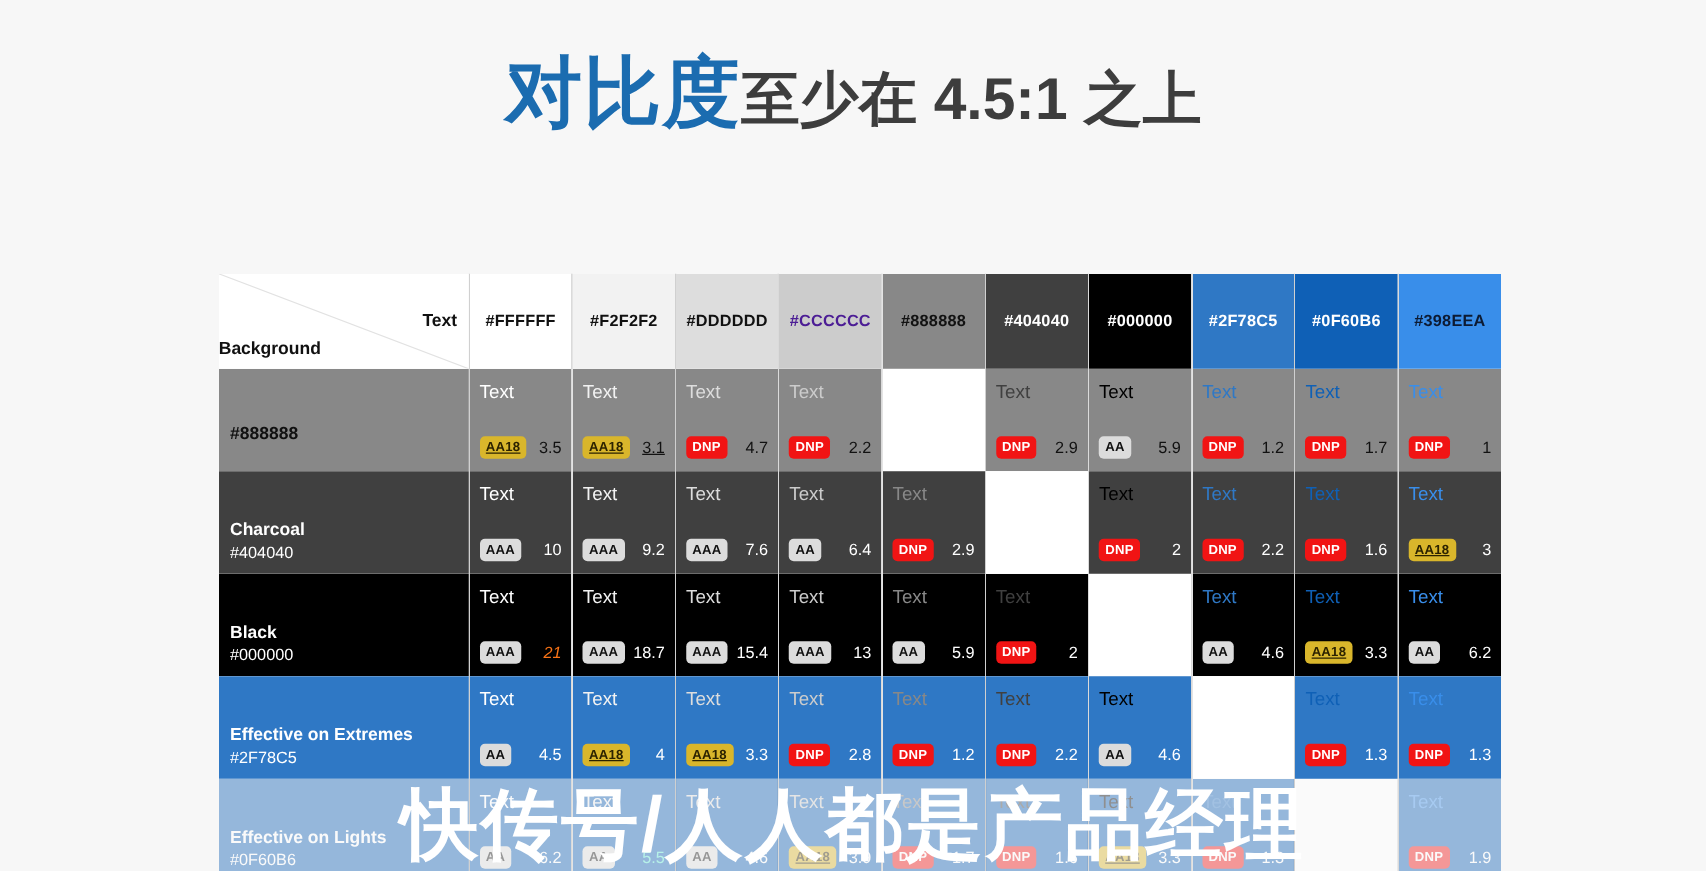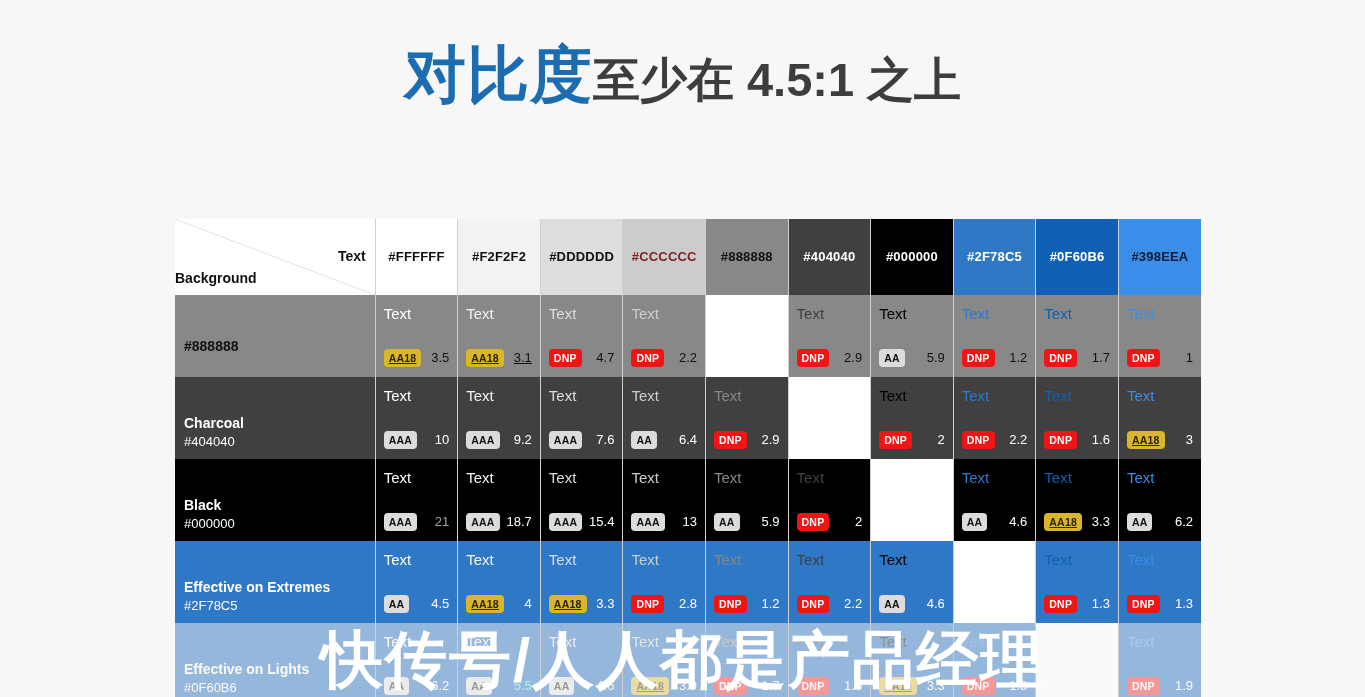--- a/index.html
+++ b/index.html
@@ -201,21 +201,21 @@
     <th class="colhead" style="background: rgb(255, 255, 255); padding-left: 48px;">
           <span class="hx" style="color: rgb(17, 17, 17);">#FFFFFF</span>
         </th>
         <th class="colhead" style="background: rgb(242, 242, 242);">
           <span class="hx" style="color: rgb(17, 17, 17);">#F2F2F2</span>
         </th>
         <th class="colhead" style="background: rgb(221, 221, 221);">
           <span class="hx" style="color: rgb(17, 17, 17);">#DDDDDD</span>
         </th>
         <th class="colhead" style="background: rgb(204, 204, 204);">
-          <span class="hx" style="color: #7f1d1d;">#CCCCCC</span>
+          <span class="hx" style="color: #4c1d95;">#CCCCCC</span>
         </th>
         <th class="colhead" style="background: rgb(136, 136, 136);">
           <span class="hx" style="color: rgb(17, 17, 17);">#888888</span>
         </th>
         <th class="colhead" style="background: rgb(64, 64, 64);">
           <span class="hx" style="color: rgb(255, 255, 255);">#404040</span>
         </th>
         <th class="colhead" style="background: rgb(0, 0, 0);">
           <span class="hx" style="color: rgb(255, 255, 255);">#000000</span>
         </th>
@@ -378,21 +378,21 @@
         <td class="rowhead" style="background: rgb(0, 0, 0);">
           <span class="rl" style="color: rgb(255, 255, 255);">
             <span class="nm">Black</span>
             <span class="hx">#000000</span>
           </span>
         </td>
         <td class="cell" style="background: rgb(0, 0, 0);">
           <span class="sample" style="color: rgb(255, 255, 255);">Text</span>
           <span class="meta">
             <span class="badge aaa">AAA</span>
-            <span class="ratio" style="color: #a3a3a3;">21</span>
+            <span class="ratio" style="color: #f97316; font-style: italic;">21</span>
           </span>
         </td>
         <td class="cell" style="background: rgb(0, 0, 0);">
           <span class="sample" style="color: rgb(242, 242, 242);">Text</span>
           <span class="meta">
             <span class="badge aaa">AAA</span>
             <span class="ratio" style="color: rgb(255, 255, 255);">18.7</span>
           </span>
         </td>
         <td class="cell" style="background: rgb(0, 0, 0);">

